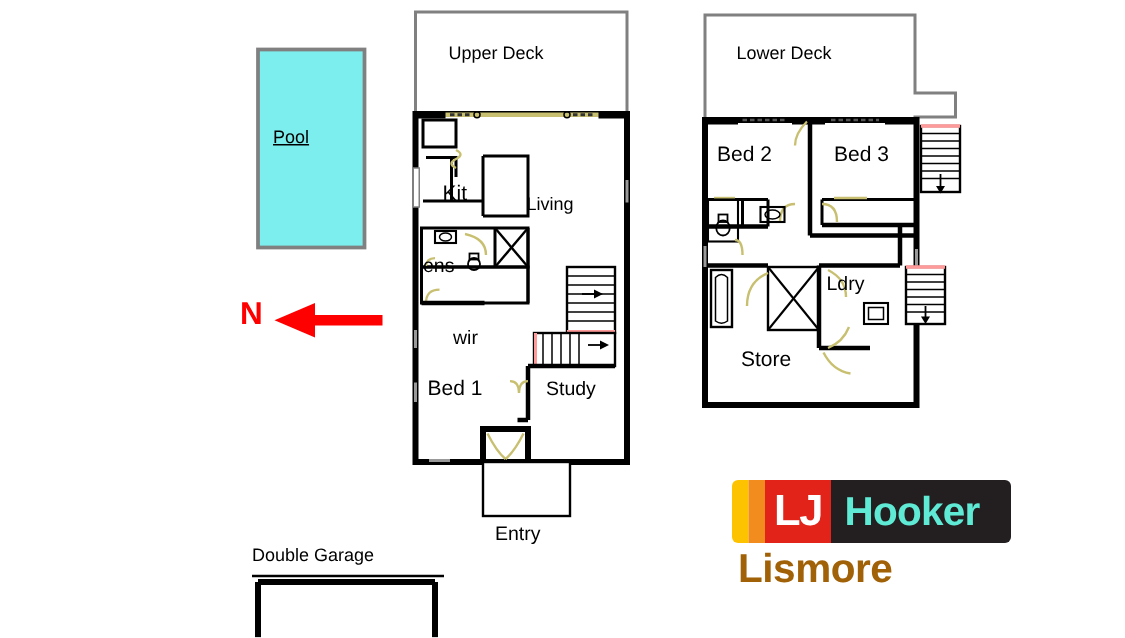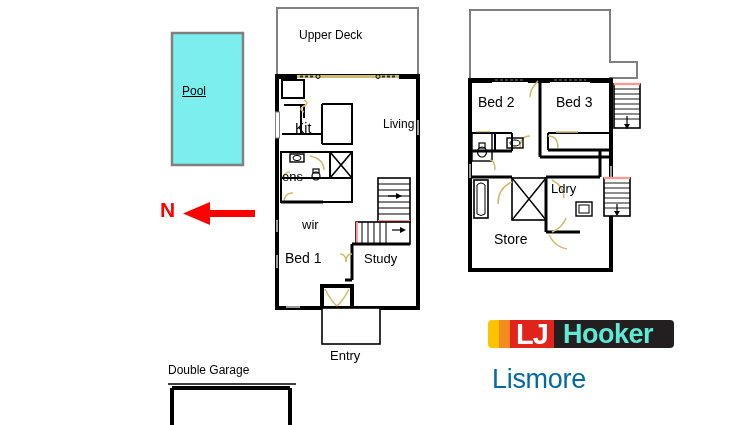--- a/index.html
+++ b/index.html
@@ -27,21 +27,21 @@
     top: 0;
     width: 750px;
     height: 425px;
   }
   
   #logo-block {
     position: absolute;
     left: 488px;
     top: 320px;
     width: 186px;
-    height: 28px;
+    height: 42px;
     display: flex;
     align-items: stretch;
     border-radius: 4px;
     overflow: hidden;
   }
   .logo-bar-yellow { width: 11px; background: #FDC300; }
   .logo-bar-orange { width: 11px; background: #F28C1E; }
   .logo-red {
     width: 44px;
     background: #E2231A;
@@ -69,23 +69,23 @@
     font-size: 27px;
     font-weight: bold;
     font-family: "Liberation Sans", sans-serif;
     letter-spacing: -0.5px;
     line-height: 1;
   }
   #logo-sub {
     position: absolute;
     left: 492px;
     top: 364px;
-    color: #0369a1;
+    color: #a16207;
     font-size: 27px;
-    font-weight: normal;
+    font-weight: bold;
     letter-spacing: -0.3px;
   }
   
   #north-label {
     position: absolute;
     left: 160px;
     top: 198px;
     color: #FF0000;
     font-size: 21px;
     font-weight: bold;
@@ -317,34 +317,35 @@
       <path d="M172,388 L172,425 M172,388 L290,388 M290,388 L290,425" fill="none" stroke="#000" stroke-width="4"></path>
     </g>
   </svg>
 
   <div class="lbl rm-big" style="left:182px; top:85px;text-decoration:underline;">Pool</div>
 
   <div id="north-label">N</div>
 
   <div class="lbl rm-big" style="left:299px; top:29px;">Upper Deck</div>
 
-  <div class="lbl rm-big" style="left:351px; top:118px;margin-left:32px;">Living</div>
+  <div class="lbl rm-big" style="left:351px; top:130px;">Living</div>
 
   <div class="lbl rm-mid" style="left:295px; top:121px;">Kit</div>
 
   <div class="lbl rm-small" style="left:282px; top:170px;text-align:center;">ens</div>
 
   <div class="lbl rm-small" style="left:302px; top:196px;margin-top:22px;">wir</div>
 
   <div class="lbl rm-mid" style="left:285px; top:251px;text-align:center;">Bed 1</div>
 
   <div class="lbl rm-small" style="left:364px; top:252px;">Study</div>
 
   <div class="lbl rm-small" style="left:330px; top:309px;margin-top:40px;">Entry</div>
 
+  <div class="lbl rm-big" style="left:491px; top:29px;">Lower Deck</div>
 
   <div class="lbl rm-mid" style="left:478px; top:95px;">Bed 2</div>
 
   <div class="lbl rm-mid" style="left:556px; top:95px;">Bed 3</div>
 
   <div class="lbl rm-small" style="left:551px; top:182px;">Ldry</div>
 
   <div class="lbl rm-mid" style="left:494px; top:232px;">Store</div>
 
   <div class="lbl rm-big" style="left:168px; top:364px;">Double Garage</div>

